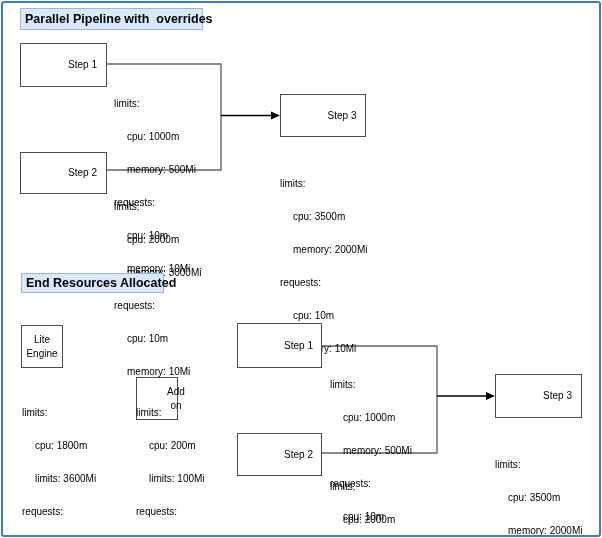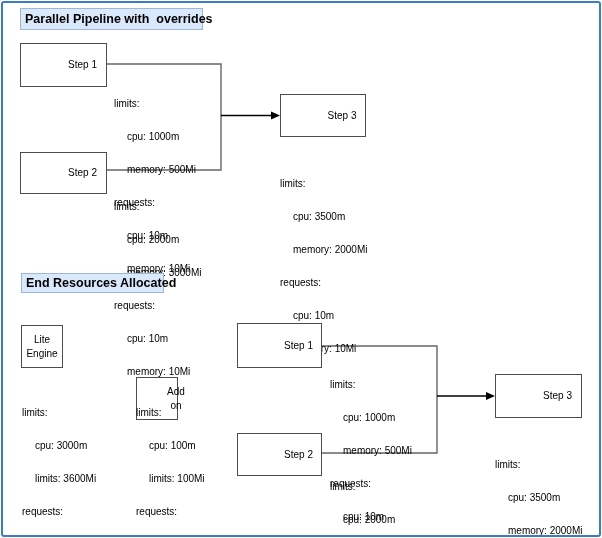--- a/index.html
+++ b/index.html
@@ -155,30 +155,30 @@
   </div>
   <div class="node b-step2">
     <span>Step 2</span>
   </div>
   <div class="node b-step3">
     <span>Step 3</span>
   </div>
 
   <div class="res b-res-lite">
     <div>limits:</div>
-    <div class="ind">cpu: 3000m</div>
+    <div class="ind">cpu: 1800m</div>
     <div class="ind">limits: 3600Mi</div>
     <div>requests:</div>
     
     
   </div>
 
   <div class="res b-res-addon">
     <div>limits:</div>
-    <div class="ind">cpu: 100m</div>
+    <div class="ind">cpu: 200m</div>
     <div class="ind">limits: 100Mi</div>
     <div>requests:</div>
     
     
   </div>
 
   <div class="res b-res1">
     <div>limits:</div>
     <div class="ind">cpu: 1000m</div>
     <div class="ind">memory: 500Mi</div>

